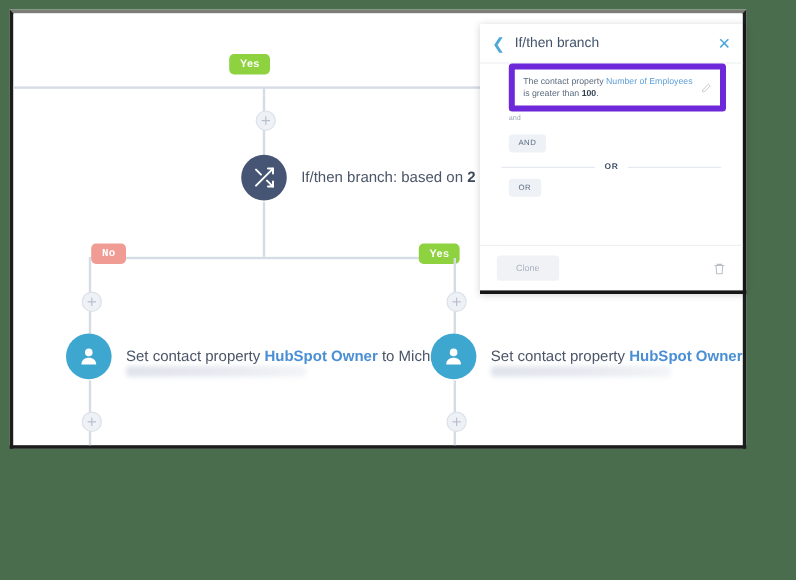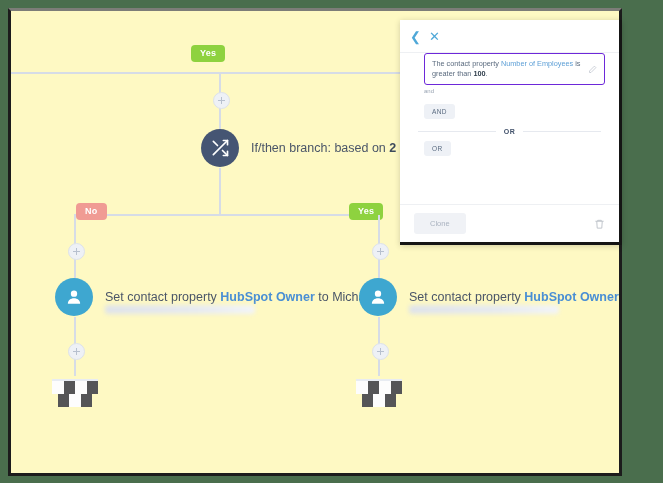--- a/index.html
+++ b/index.html
@@ -4,22 +4,22 @@
 <style>
   html,body{margin:0;padding:0;}
   body{
     width:663px;height:483px;overflow:hidden;
     background:#4a6e4d;
     font-family:"Liberation Sans", sans-serif;
     position:relative;
   }
   
   #canvas{
-    position:absolute;left:8px;top:8px;width:614px;height:468px;
-    background:#fef9c3;
+    position:absolute;left:8px;top:8px;width:614px;height:366px;
+    background:#ffffff;
     border-left:3px solid #1c1c1c;
     border-right:3px solid #1c1c1c;
     border-top:3px solid #7d7d78;
     border-bottom:3px solid #1c1c1c;
     box-sizing:border-box;
     overflow:hidden;
   }
   
   .vline{position:absolute;width:2px;background:#d6dce6;}
   .hline{position:absolute;height:2px;background:#d6dce6;}
@@ -30,21 +30,21 @@
   }
   .plus:before{content:"";position:absolute;width:7px;height:1.5px;background:#b7c0cf;}
   .plus:after{content:"";position:absolute;width:1.5px;height:7px;background:#b7c0cf;}
   
   .badge{
     position:absolute;border-radius:4px;color:#ffffff;
     font-size:9px;font-weight:bold;letter-spacing:.3px;
     padding:3px 9px;line-height:11px;
   }
   .badge-yes{background:#8ed23f;}
-  .badge-no{background:#f09b94;}
+  .badge-no{background:#f09b94;font-family:Liberation Mono, monospace;}
   
   .node{position:absolute;display:flex;align-items:center;}
   .node-circle{
     width:38px;height:38px;border-radius:50%;
     display:flex;align-items:center;justify-content:center;flex:none;
   }
   .circle-branch{background:#455573;}
   .circle-contact{background:#3ea7d0;}
   .node-label{
     margin-left:12px;font-size:12.5px;color:#4a5568;white-space:nowrap;
@@ -78,21 +78,21 @@
     display:flex;align-items:center;padding:0 10px;box-sizing:border-box;
   }
   .p-back{color:#4fa8d8;font-size:13px;line-height:13px;margin-right:8px;}
   .p-title{font-size:11.5px;color:#42526b;flex:1;}
   .p-close{color:#4fa8d8;font-size:13px;line-height:13px;}
   .p-actions{
     display:flex;justify-content:flex-end;gap:11px;
     padding:9px 14px 3px 0;font-size:8px;color:#4a90d9;
   }
   .crit{
-    margin:0 14px 0 24px;border:1px solid #6d28d9;border-radius:3px;
+    margin:0 14px 0 24px;border:5px solid #6d28d9;border-radius:3px;
     background:#fff;padding:5px 7px;display:flex;align-items:center;
     font-size:7.3px;color:#5b6b7f;line-height:10px;
   }
   .crit .txt{flex:1;}
   .crit .prop{color:#5d9fd6;}
   .crit .val{color:#33414f;font-weight:bold;}
   .pencil{width:9px;height:9px;flex:none;margin-left:4px;opacity:.55;}
   .andword{margin:3px 0 3px 24px;font-size:6px;color:#9aa5b4;}
   .chip{
     display:inline-block;margin:7px 0 0 24px;background:#eef1f6;
@@ -206,20 +206,21 @@
     <div class="sq dk" style="left:5.75px;top:13px;"></div>
     <div class="sq lt" style="left:17.25px;top:13px;"></div>
     <div class="sq dk" style="left:28.75px;top:13px;"></div>
   </div>
 </div>
 
 <div id="panel">
 
   <div class="p-head">
     <span class="p-back">❮</span>
+    <span class="p-title">If/then branch</span>
     <span class="p-close">✕</span>
   </div>
 
 
   <div class="crit">
     <span class="txt"><span>The contact property </span><span class="prop">Number of Employees</span><span> is greater than </span><span class="val">100</span><span>.</span></span>
     <svg class="pencil" viewBox="0 0 24 24" fill="none" stroke="#8a94a6" stroke-width="2">
         <path d="M17 3l4 4L8 20H4v-4z"></path>
       </svg>
   </div>

